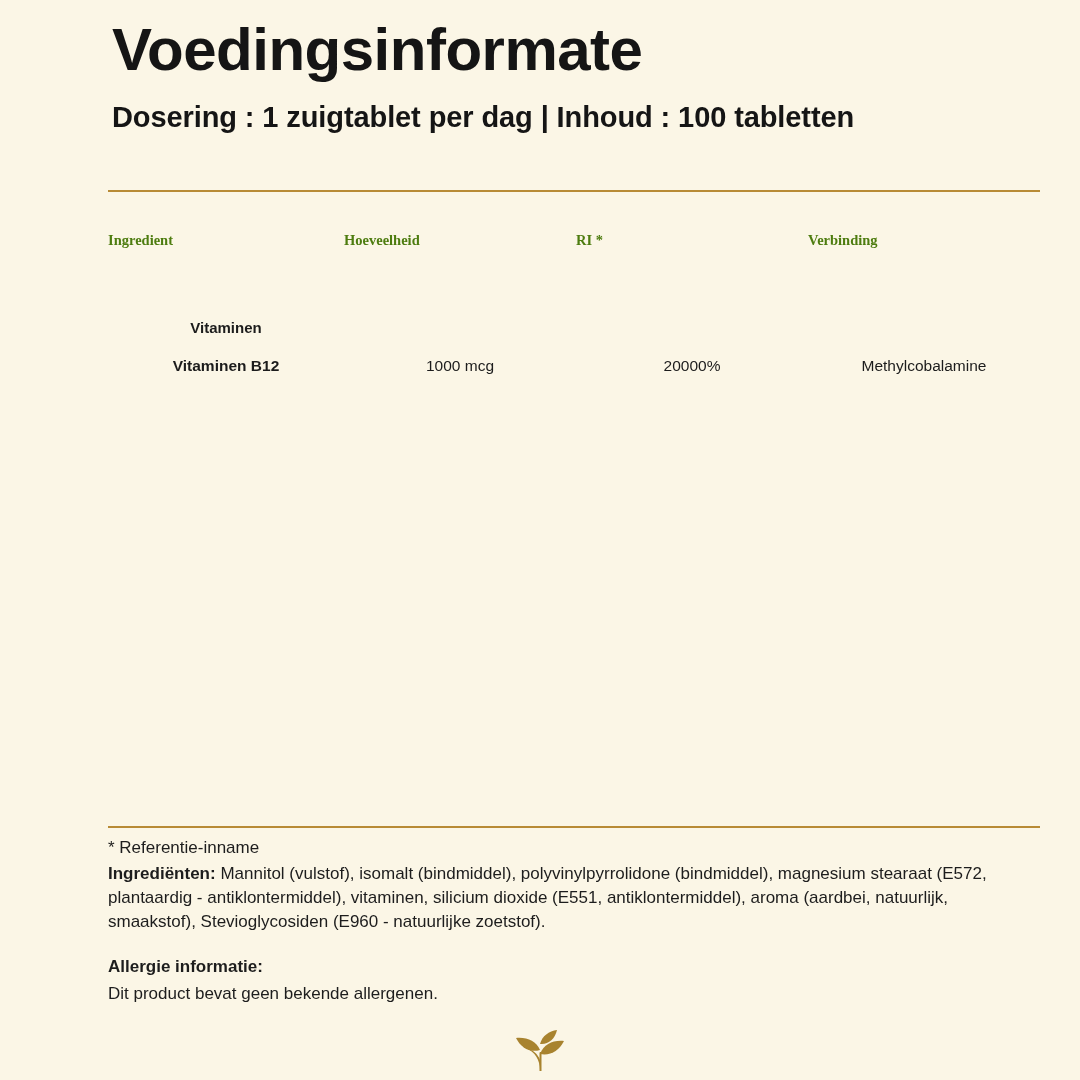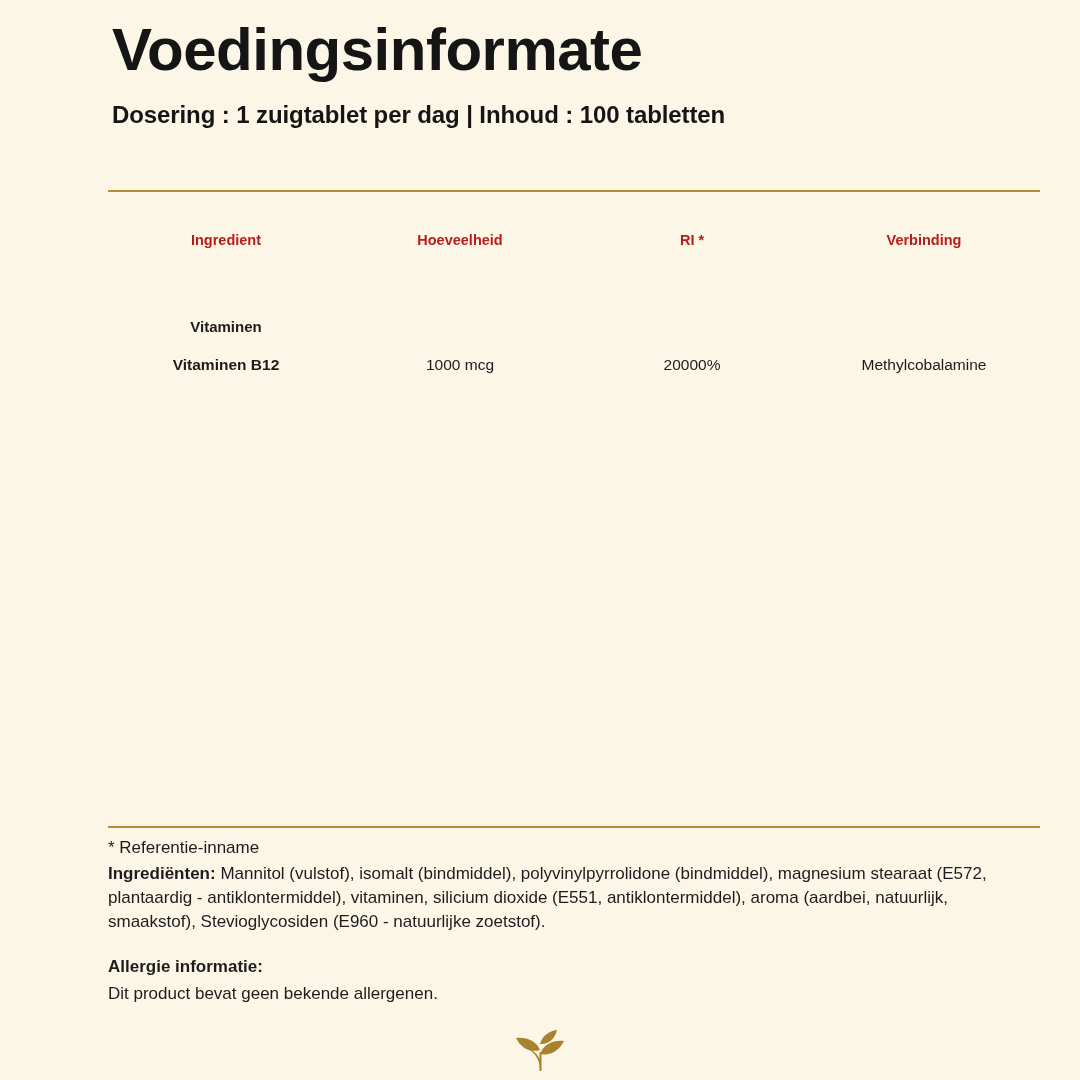--- a/index.html
+++ b/index.html
@@ -29,21 +29,21 @@
   }
   .title {
     font-size: 60px;
     font-weight: 700;
     letter-spacing: -0.5px;
     line-height: 1.05;
     margin: 18px 0 0 4px;
     color: #151515;
   }
   .subtitle {
-    font-size: 24px;
+    font-size: 29px;
     font-weight: 700;
     margin: 20px 0 0 4px;
     color: #151515;
     letter-spacing: -0.1px;
   }
   .rule {
     height: 2px;
     background: #b88b36;
     width: 932px;
     margin: 0;
@@ -59,26 +59,27 @@
     top: 826px;
   }
   table.nutri {
     position: absolute;
     left: 108px;
     top: 232px;
     width: 932px;
     border-collapse: collapse;
   }
   table.nutri th {
-    text-align: center;
+    text-align: left;
     font-size: 14.5px;
     font-weight: 700;
-    color: #b91c1c;
+    color: #4d7c0f;
     padding: 0 0 14px 0;
     vertical-align: top;
+    font-family: Liberation Serif, serif;
   }
   table.nutri td {
     text-align: center;
     font-size: 15.5px;
     color: #1c1c1c;
     padding: 0;
     vertical-align: top;
   }
   .col-ing { width: 236px; }
   .col-amt { width: 232px; }

